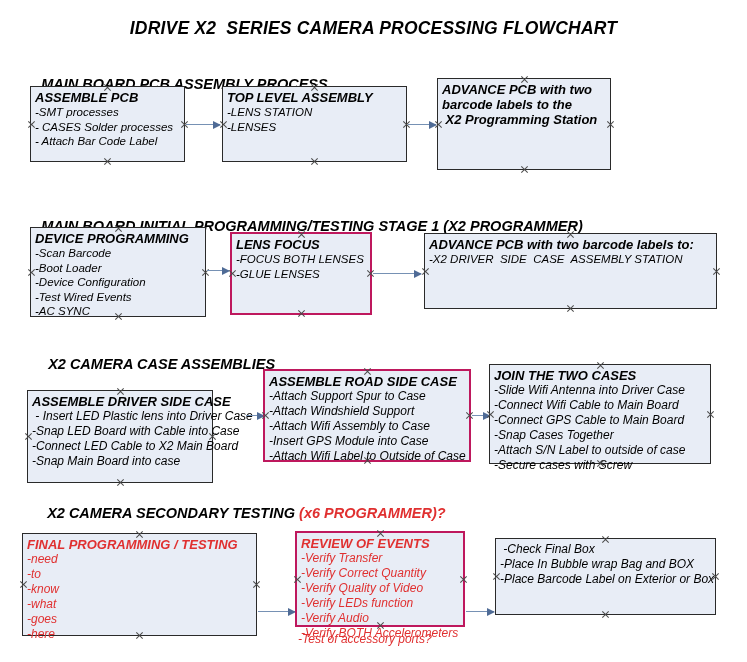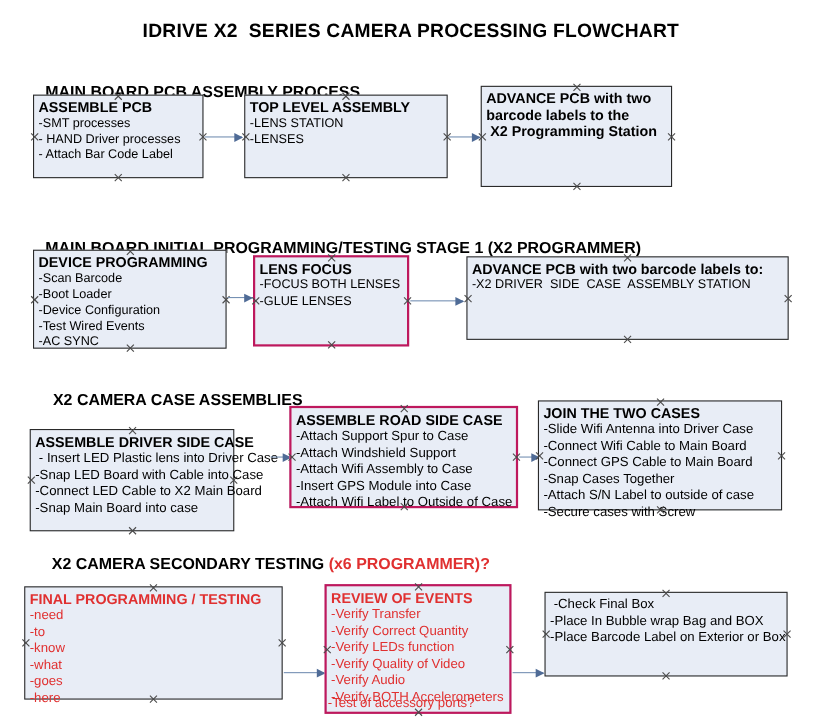--- a/index.html
+++ b/index.html
@@ -11,20 +11,21 @@
     width: 747px;
     height: 662px;
     position: relative;
     font-family: "Liberation Sans", sans-serif;
     overflow: hidden;
   }
   #canvas {
     position: relative;
     width: 747px;
     height: 662px;
+    font-style: italic;
   }
 
   .doc-title {
     position: absolute;
     left: 0; top: 18px;
     width: 747px;
     text-align: center;
     font-size: 17.5px;
     font-weight: bold;
     letter-spacing: 0.2px;
@@ -126,21 +127,21 @@
 
   <div class="doc-title">IDRIVE X2  SERIES CAMERA PROCESSING FLOWCHART</div>
 
   <div class="section-title" style="left:25px; top:60px;">
     <span>MAIN BOARD PCB ASSEMBLY PROCESS</span>
   </div>
 
   <div class="node" style="left:30px; top:86px; width:155px; height:76px;">
     <div class="node-title">ASSEMBLE PCB</div>
     <div class="node-line">-SMT processes</div>
-    <div class="node-line">- HAND Driver processes</div>
+    <div class="node-line">- CASES Solder processes</div>
     <div class="node-line">- Attach Bar Code Label</div>
     <span class="handle" style="left:50%; top:0;"></span>
     <span class="handle" style="left:50%; top:100%;"></span>
     <span class="handle" style="left:0; top:50%;"></span>
     <span class="handle" style="left:100%; top:50%;"></span>
   </div>
 
   <div class="arrow" style="left:186px; top:124px; width:34px;"></div>
 
   <div class="node" style="left:222px; top:86px; width:185px; height:76px;">
@@ -265,26 +266,26 @@
     <div class="node-line">-goes</div>
     <div class="node-line">-here</div>
     <span class="handle" style="left:50%; top:0;"></span>
     <span class="handle" style="left:50%; top:100%;"></span>
     <span class="handle" style="left:0; top:50%;"></span>
     <span class="handle" style="left:100%; top:50%;"></span>
   </div>
 
   <div class="arrow" style="left:258px; top:611px; width:37px;"></div>
 
-  <div class="node thick red body-12" style="left:295px; top:531px; width:170px; height:118px;">
+  <div class="node thick red body-12" style="left:295px; top:531px; width:170px; height:96px;">
     <div class="node-title">REVIEW OF EVENTS</div>
     <div class="node-line">-Verify Transfer</div>
     <div class="node-line">-Verify Correct Quantity</div>
+    <div class="node-line">-Verify Quality of Video</div>
     <div class="node-line">-Verify LEDs function</div>
-    <div class="node-line">-Verify Quality of Video</div>
     <div class="node-line">-Verify Audio</div>
     <div class="node-line">-Verify BOTH Accelerometers</div>
     <span class="handle" style="left:50%; top:0;"></span>
     <span class="handle" style="left:50%; top:100%;"></span>
     <span class="handle" style="left:0; top:50%;"></span>
     <span class="handle" style="left:100%; top:50%;"></span>
   </div>
 
   <div class="overflow-line" style="left:298px; top:632px;">-Test of accessory ports?</div>
 

